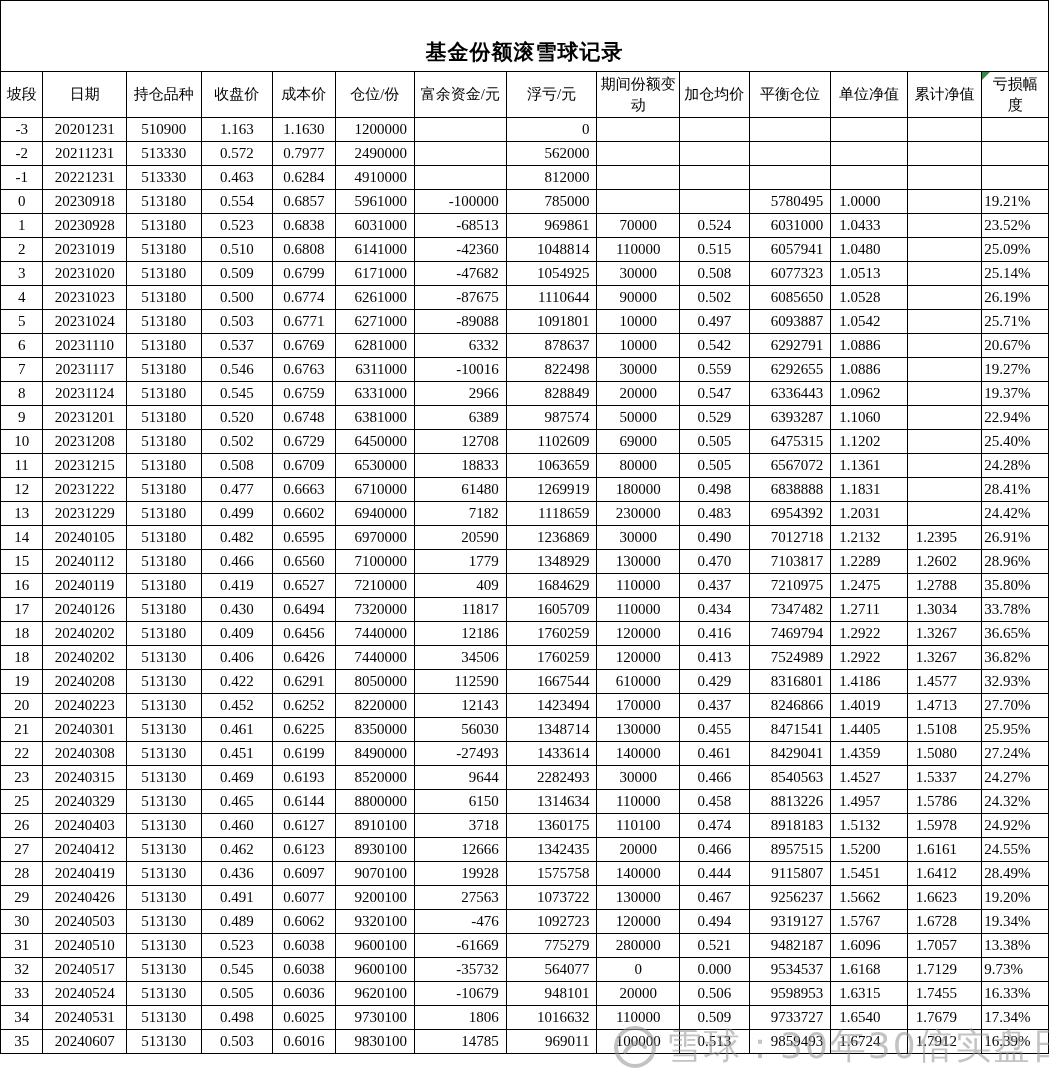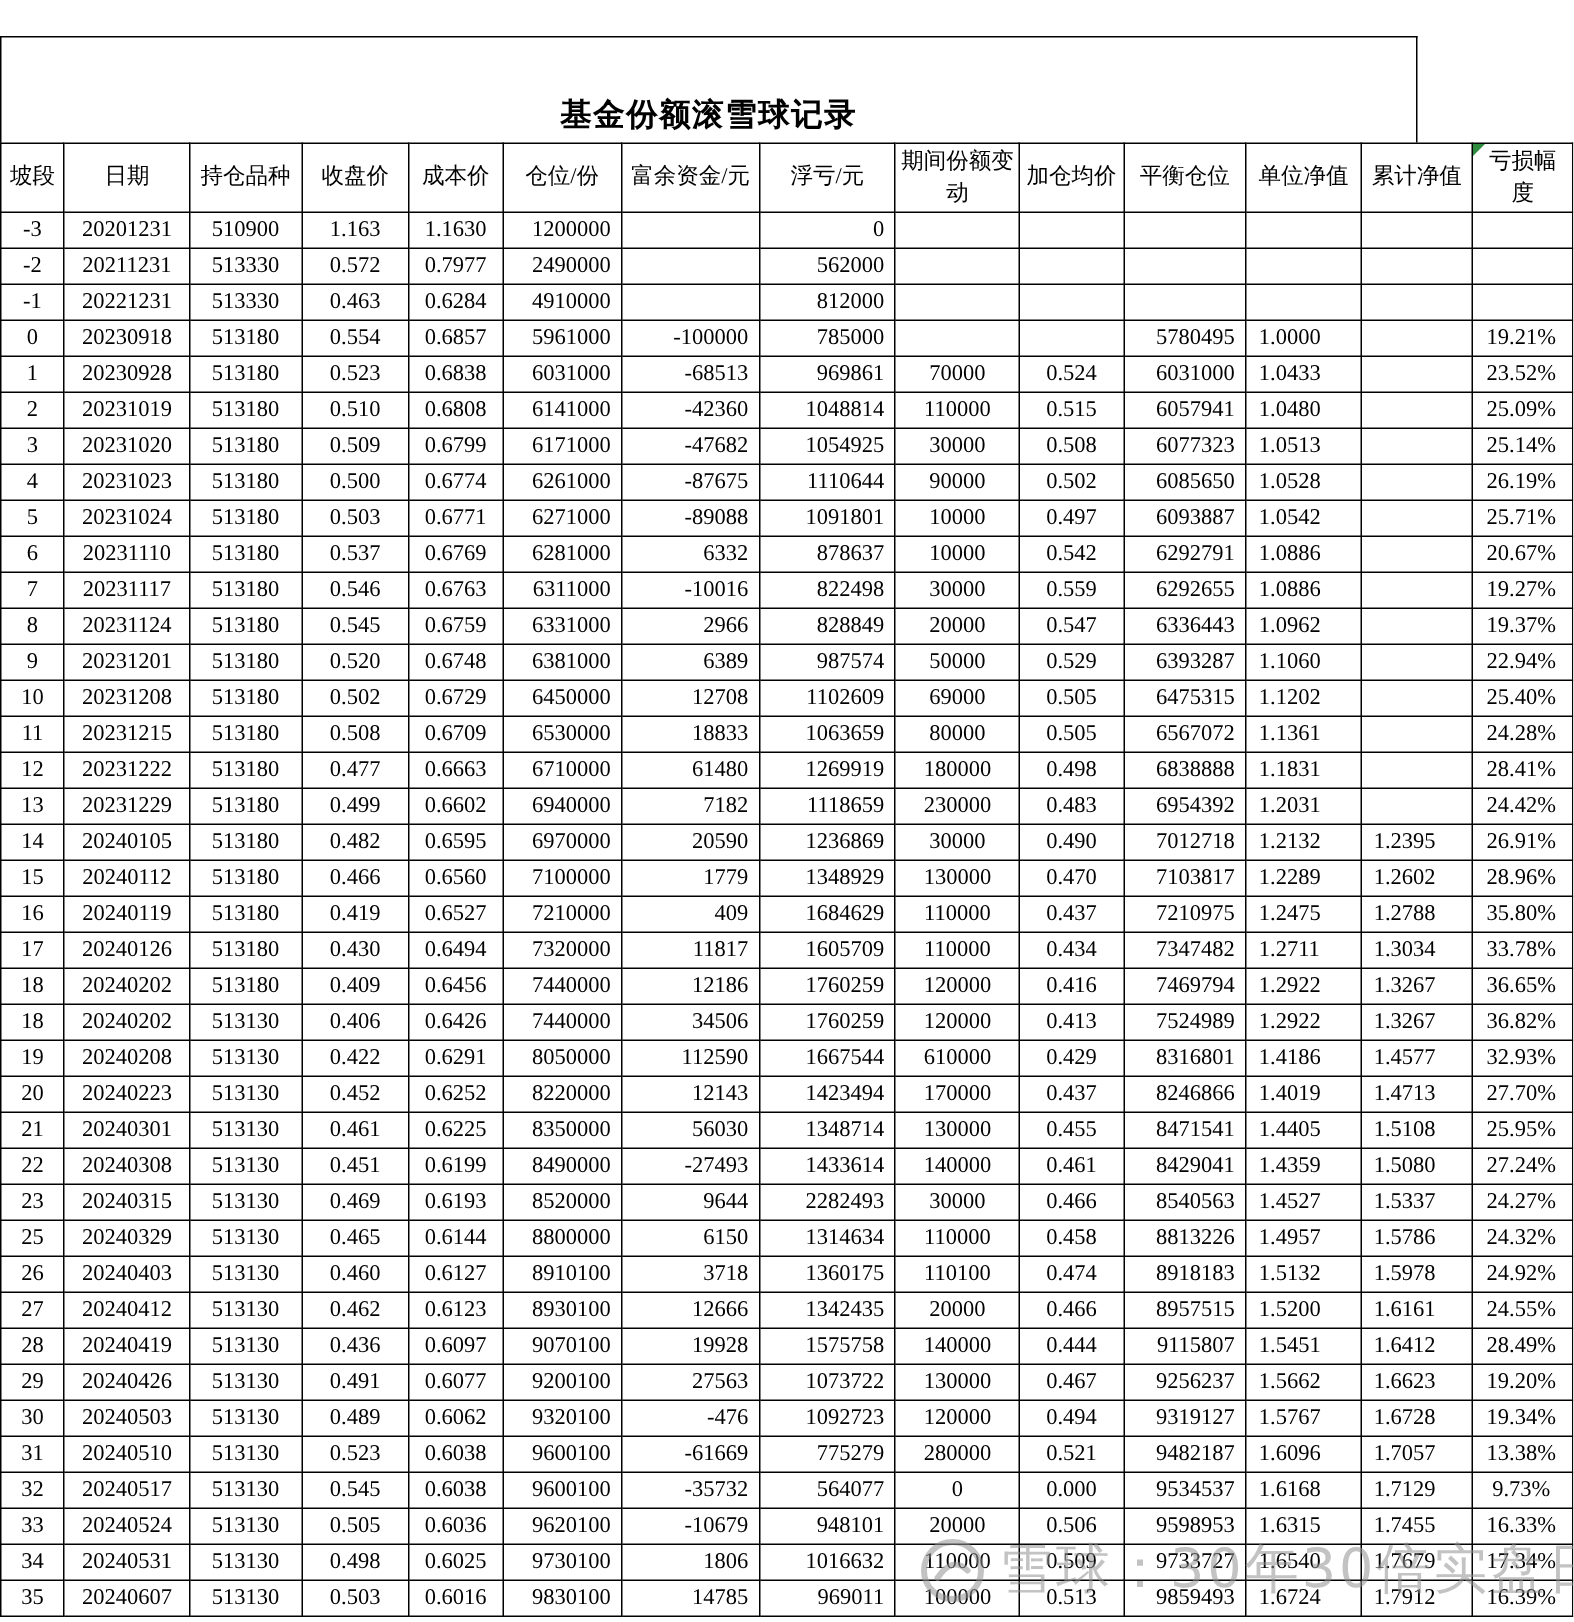--- a/index.html
+++ b/index.html
@@ -1,41 +1,41 @@
 <!DOCTYPE html>
 <html><head>
 <meta charset="utf-8">
 <style>
   html,body{margin:0;padding:0;background:#fff;}
   .sheet{
     position:relative;width:1049px;height:1081px;background:#fff;overflow:hidden;
     font-family:"Liberation Serif","DejaVu Serif",serif;color:#000;
   }
   .title-row{
-    box-sizing:border-box;width:945px;height:71px;
+    box-sizing:border-box;width:1049px;height:71px;
     border:1px solid #000;border-bottom:none;
-    display:flex;align-items:flex-end;justify-content:center;padding-bottom:5px;margin-top:24px;
+    display:flex;align-items:flex-end;justify-content:center;padding-bottom:5px;
   }
   .title-row .title{font-size:21px;font-weight:bold;letter-spacing:1px;}
   table{border-collapse:collapse;table-layout:fixed;width:1049px;}
   th,td{border:1px solid #000;overflow:hidden;white-space:nowrap;box-sizing:border-box;}
   thead th{
     height:46px;font-weight:normal;font-size:15px;text-align:center;
     white-space:normal;line-height:1.35;padding:0 3px;position:relative;vertical-align:middle;
   }
   tbody td{height:23px;line-height:23px;font-size:15px;padding:0 2px;}
   
   .c0{width:42px}.c1{width:83px}.c2{width:74px}.c3{width:71px}.c4{width:62px}
   .c5{width:79px}.c6{width:91px}.c7{width:90px}.c8{width:82px}.c9{width:69px}
   .c10{width:81px}.c11{width:76px}.c12{width:74px}.c13{width:66px}
   
   tbody .c0,tbody .c1,tbody .c2,tbody .c3,tbody .c4,tbody .c8,tbody .c9{text-align:center}
   tbody .c5,tbody .c6,tbody .c7,tbody .c10{text-align:right;padding-right:7px}
   tbody .c11,tbody .c12{text-align:left;padding-left:8px}
-  tbody .c13{text-align:center;padding-right:4px}
+  tbody .c13{text-align:left;padding-right:4px}
   
   .flag{position:absolute;left:0;top:0;width:0;height:0;
     border-top:8px solid #2e8b40;border-right:8px solid transparent;}
   
   .watermark{
     position:absolute;left:612px;top:1022px;display:flex;align-items:center;gap:8px;
     color:rgba(145,145,145,0.55);font-size:36px;white-space:nowrap;
     font-family:"DejaVu Sans","Liberation Sans",sans-serif;letter-spacing:2px;pointer-events:none;
   }
   .watermark svg{flex:0 0 auto;}

